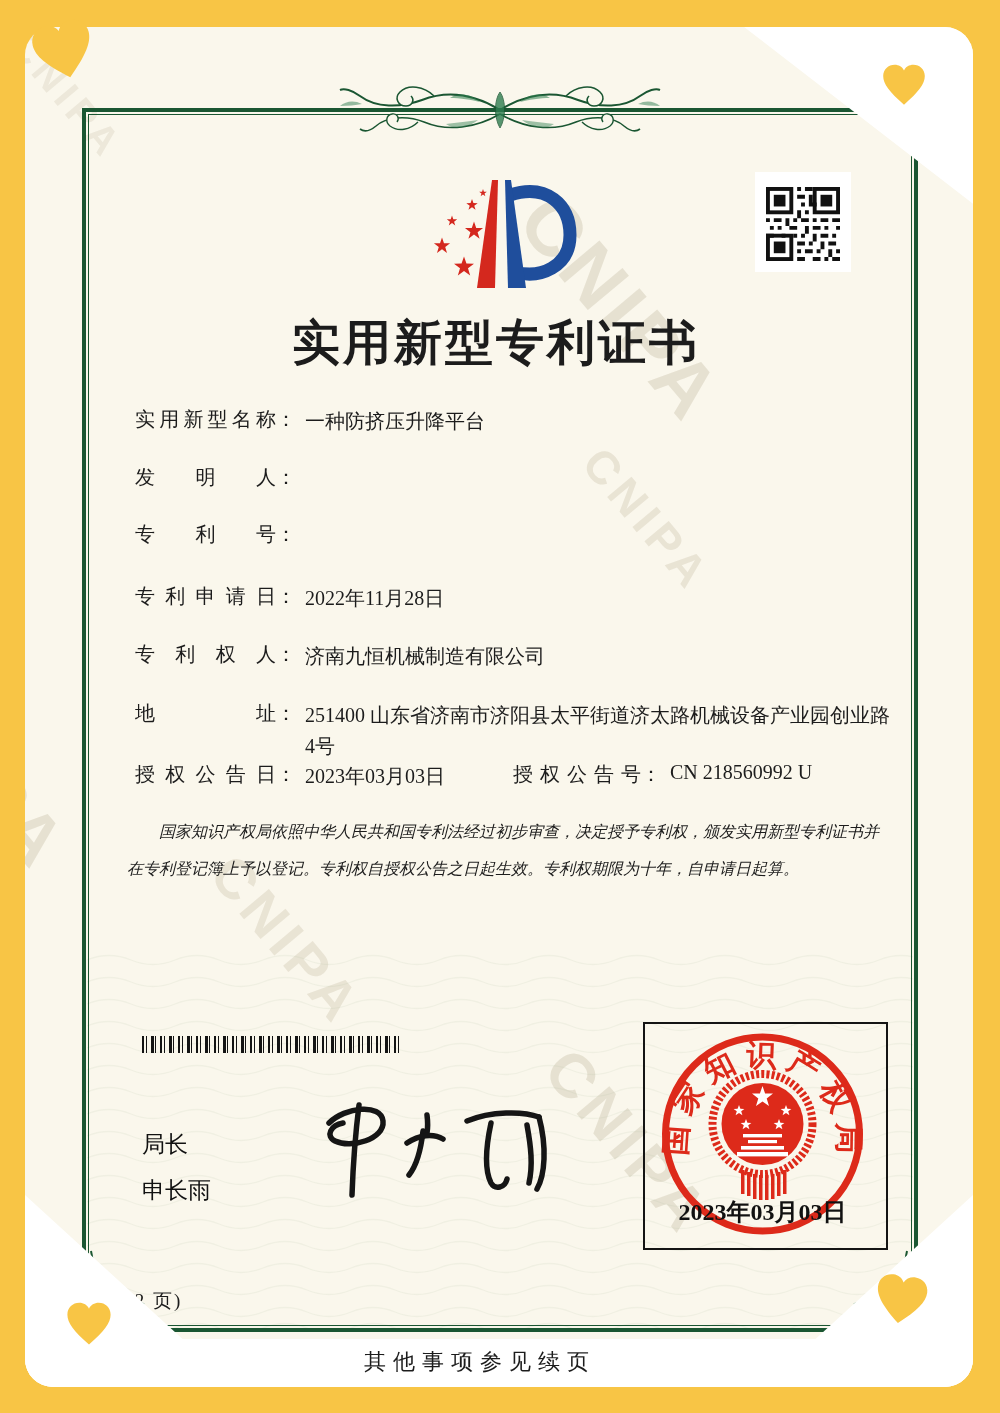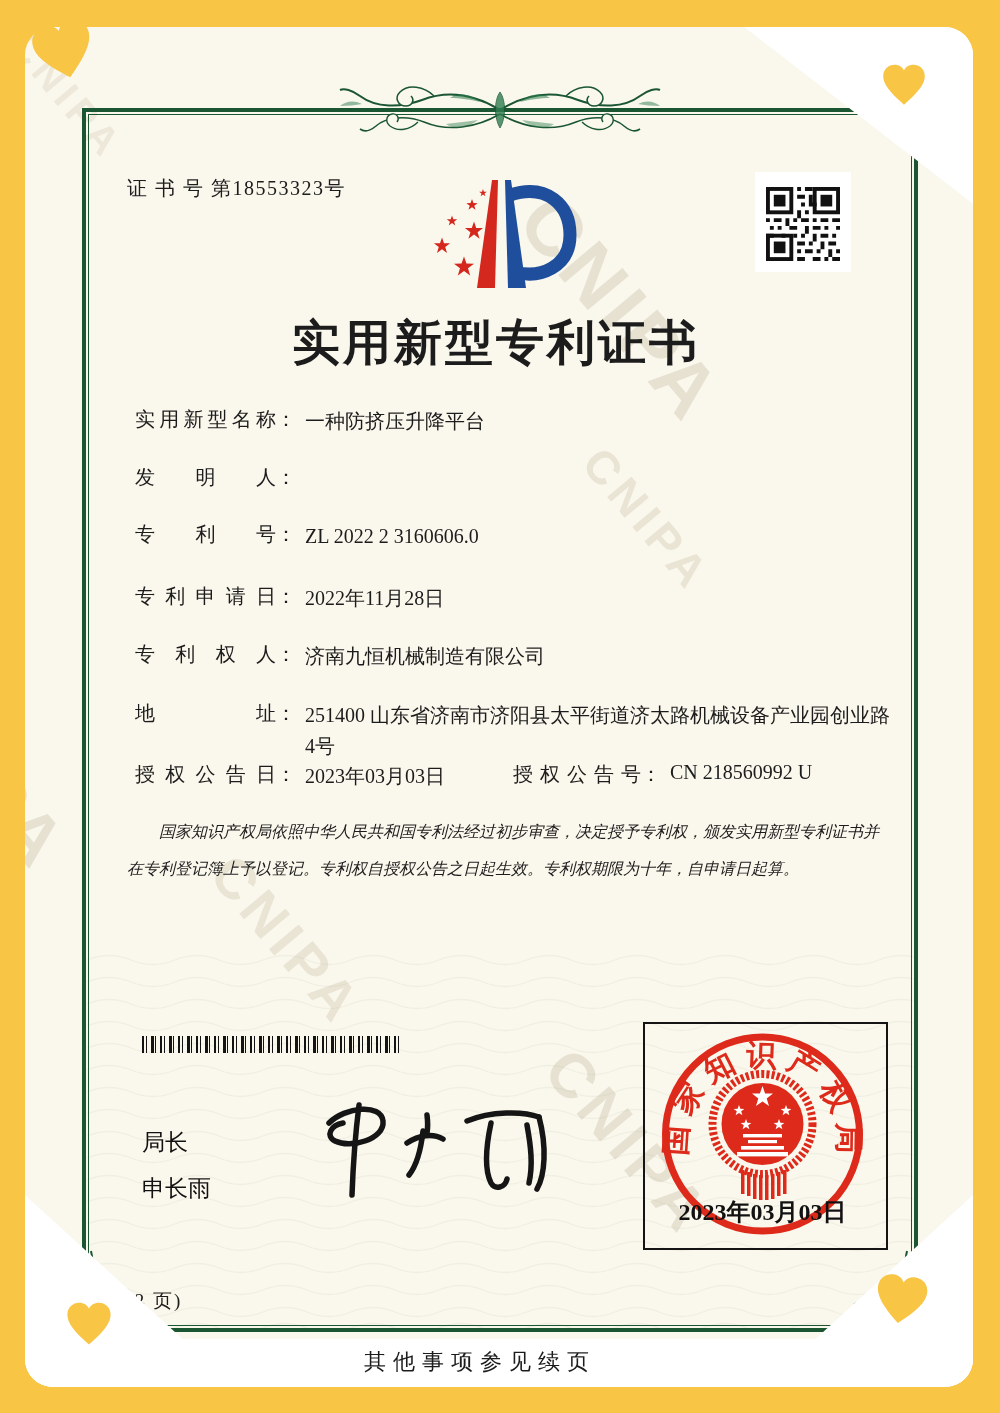--- a/index.html
+++ b/index.html
@@ -31,21 +31,21 @@
   .flabel{flex:none;display:inline-block;width:141px;text-align:justify;text-align-last:justify;}
   .fcolon{flex:none;margin-right:9px;}
   .fvalue{flex:1;line-height:31px;}
   .fgroup2{position:absolute;left:378px;top:0;display:flex;justify-content:flex-end;}
   .fgroup2 .flabel{width:128px;}
   .bodytxt{position:absolute;left:102px;top:786px;width:756px;font-size:16px;line-height:37px;z-index:6;font-style:italic;}
   .bodytxt p{margin:0 0 10px 0;text-indent:2em;}
   .barcode{position:absolute;left:117px;top:1009px;width:258px;height:17px;z-index:6;
     background:repeating-linear-gradient(90deg,#141414 0 2px,transparent 2px 4px,#141414 4px 5px,
     transparent 5px 9px,#141414 9px 12px,transparent 12px 13px,#141414 13px 14px,transparent 14px 18px);}
-  .officer{position:absolute;left:117px;top:1094px;font-family:Liberation Mono, monospace;
+  .officer{position:absolute;left:117px;top:1094px;font-family:Liberation Sans, sans-serif;
            font-size:23px;line-height:46px;z-index:6;color:#111;}
   .signature{position:absolute;left:270px;top:1060px;z-index:6;}
   .sealbox{position:absolute;left:618px;top:995px;width:245px;height:228px;border:2.5px solid #141414;
            box-sizing:border-box;z-index:6;}
   .pagenum{position:absolute;left:0;width:910px;top:1261px;text-align:left;font-size:19px;
            letter-spacing:2px;z-index:6;}
   .band{position:absolute;left:0;top:1312px;width:948px;height:48px;background:#ffffff;z-index:6;}
   .footnote{position:absolute;left:0;width:910px;top:1320px;text-align:center;font-size:22px;
             letter-spacing:7px;z-index:7;}
   
@@ -133,21 +133,20 @@
     <svg class="flourish-br" viewBox="0 0 130 90">
       <g fill="none" stroke="#1A5632">
         <path d="M8 6c4 18 2 40 10 54 8 12 24 20 44 22" stroke-width="2"></path>
         <path d="M14 22c8 2 12 10 8 16-3 5-10 4-11-2" stroke-width="1.5" fill="#FAF7EC"></path>
         <path d="M26 52c10-2 16 6 12 13-3 5-11 4-12-2" stroke-width="1.5" fill="#FAF7EC"></path>
         <path d="M52 74c10-6 20-4 24 3-6 4-16 3-24-3z" fill="#2E7D4F" stroke="none" opacity="0.5"></path>
         <path d="M40 64c6-8 16-10 22-5-8 2-16 4-22 5z" fill="#2E7D4F" stroke="none" opacity="0.45"></path>
       </g>
     </svg>
 
-    <div class="certno">证 书 号 第18553323号</div>
 
     <svg class="logo" width="150" height="118" viewBox="0 0 150 118">
       <defs>
         <path id="st" d="M0 -10L2.35 -3.24 9.51 -3.09 3.8 1.24 5.88 8.09 0 3.8 -5.88 8.09 -3.8 1.24 -9.51 -3.09 -2.35 -3.24Z" fill="#D4281E"></path>
       </defs>
       <path d="M83 20 C120 8 143 30 143 60 C143 92 113 104 88 97" fill="none" stroke="#1F4E9C" stroke-width="13"></path>
       <path d="M65 5 L71 5 L68 113 L50 113 Z" fill="#D4281E"></path>
       <path d="M78 5 L84 5 L99 113 L81 113 Z" fill="#1F4E9C"></path>
       <use href="#st" transform="translate(37,92) scale(1.05)"></use>
       <use href="#st" transform="translate(15,71) scale(0.85)"></use>
@@ -185,21 +184,20 @@
       <span class="fcolon">：</span>
       <span class="fvalue">一种防挤压升降平台</span>
     </div>
     <div class="frow" style="top:437px">
       <span class="flabel">发明人</span>
       <span class="fcolon">：</span>
     </div>
     <div class="frow" style="top:494px">
       <span class="flabel">专利号</span>
       <span class="fcolon">：</span>
-      <span class="fvalue">ZL 2022 2 3160606.0</span>
     </div>
     <div class="frow" style="top:556px">
       <span class="flabel">专利申请日</span>
       <span class="fcolon">：</span>
       <span class="fvalue">2022年11月28日</span>
     </div>
     <div class="frow" style="top:614px">
       <span class="flabel">专利权人</span>
       <span class="fcolon">：</span>
       <span class="fvalue">济南九恒机械制造有限公司</span>

